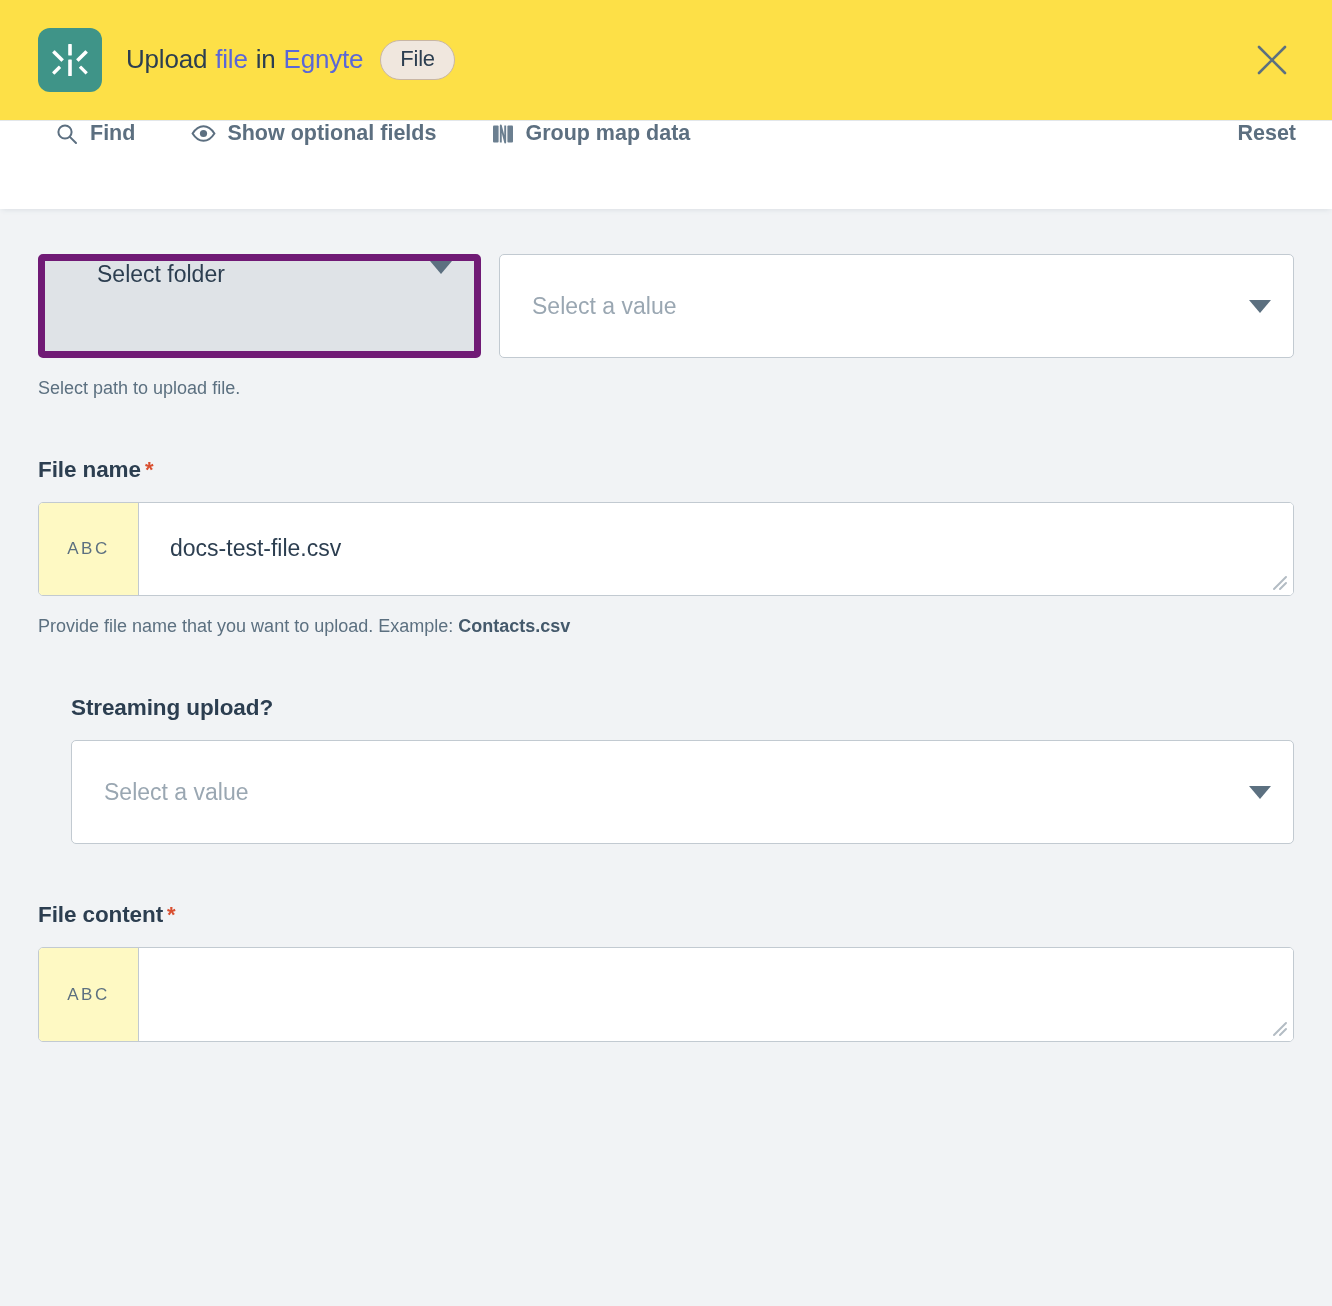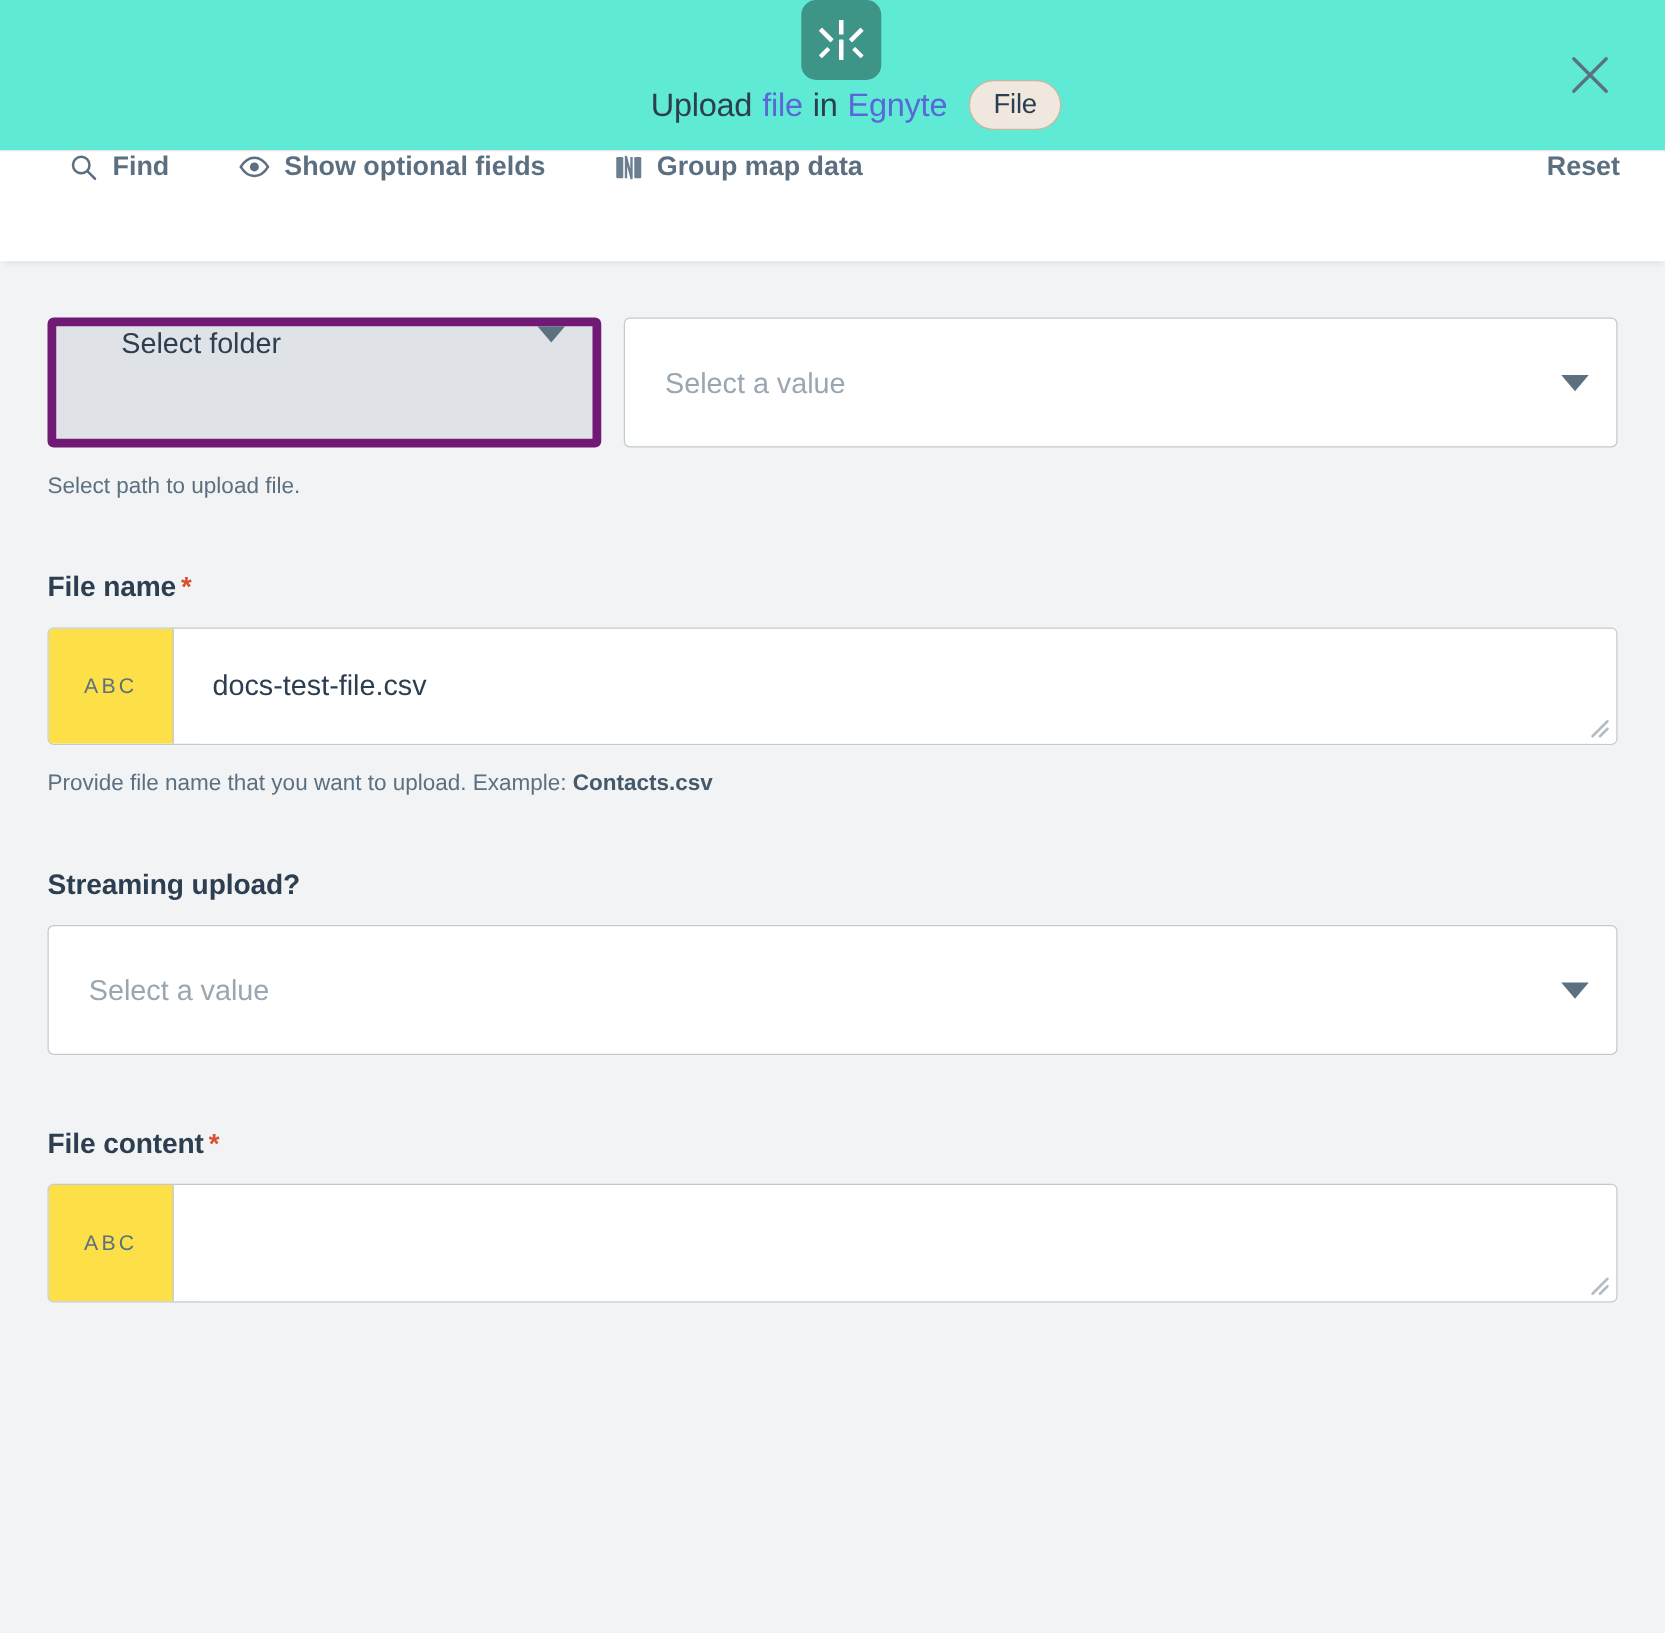--- a/index.html
+++ b/index.html
@@ -8,26 +8,25 @@
     width: 1332px;
     height: 1306px;
     font-family: "Liberation Sans", sans-serif;
     background: #f1f3f5;
     overflow: hidden;
   }
 
   
   .header {
     height: 120px;
-    background: #5eead4;
+    background: #fde047;
     display: flex;
     align-items: center;
     padding: 0 24px 0 38px;
     position: relative;
-    flex-direction: column;
   }
 
   .app-logo {
     width: 64px;
     height: 64px;
     border-radius: 12px;
     background: #3f9488;
     flex: 0 0 auto;
     display: flex;
     align-items: center;
@@ -182,21 +181,21 @@
     border: 1px solid #c2cad1;
     border-radius: 5px;
     background: #ffffff;
     height: 94px;
     overflow: hidden;
     position: relative;
   }
   .abc {
     width: 100px;
     flex: 0 0 100px;
-    background: #fde047;
+    background: #fef9c3;
     border-right: 1px solid #c2cad1;
     display: flex;
     align-items: center;
     justify-content: center;
     font-size: 17px;
     letter-spacing: 2.5px;
     color: #5c7080;
     font-weight: 500;
   }
   .txt-in {
@@ -321,21 +320,21 @@
         <svg width="22" height="22" viewBox="0 0 22 22" aria-hidden="true">
           <path d="M20 8 L8 20 M20 14 L14 20" stroke="#b3bcc4" stroke-width="2" stroke-linecap="round"></path>
         </svg>
       </span>
     </div>
     <div class="hint">
       <span>Provide file name that you want to upload. Example: </span><b>Contacts.csv</b>
     </div>
   </div>
 
-  <div class="field" style="margin-top:56px;">
+  <div class="field" style="margin-top:56px;margin-left:33px;">
     <div class="flabel">Streaming upload?</div>
     <div class="row">
       <div class="sel-value full">
         <span class="ph">Select a value</span>
         <span class="caret"></span>
       </div>
     </div>
   </div>
 
   <div class="field field-content" style="margin-top:58px;">

